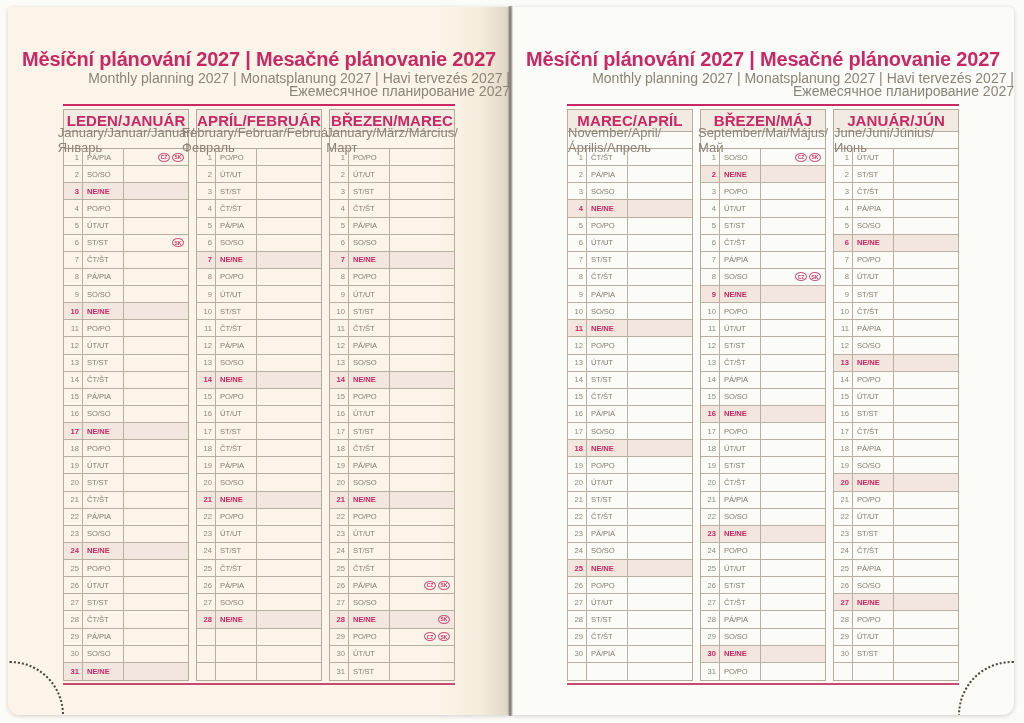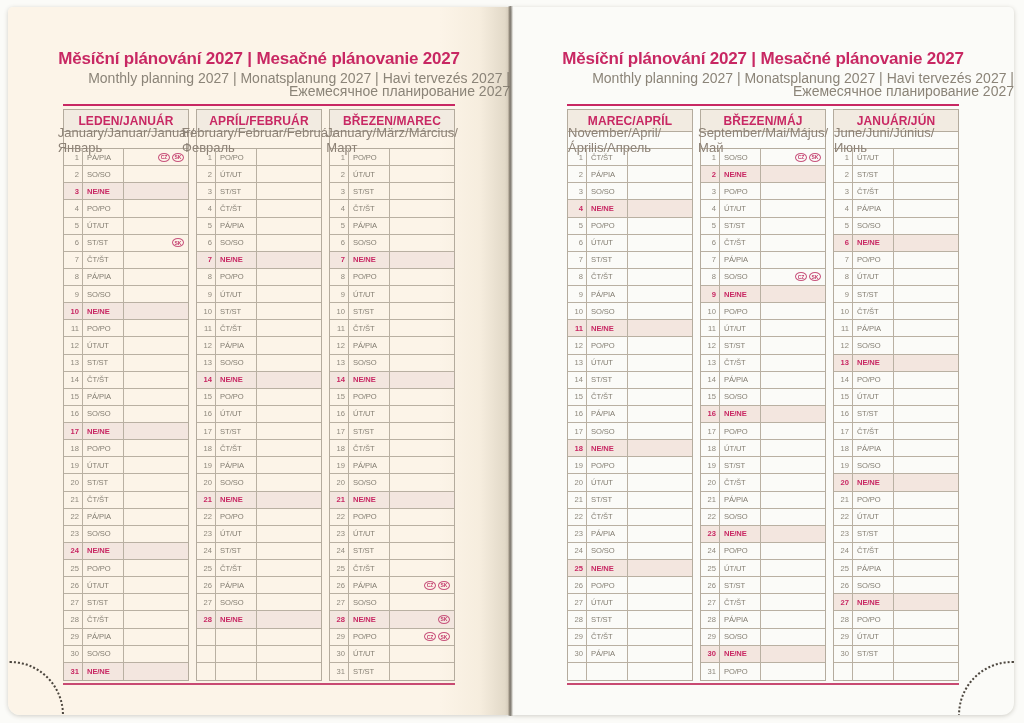--- a/index.html
+++ b/index.html
@@ -26,21 +26,21 @@
     border-radius:0 5px 12px 0;
     background:linear-gradient(90deg,#b5b0a4 0%,#d6d1c5 2%,#e6dfd1 6%,#f2ead c 10%,#f6eee0 12%,#fcf4e8 18%,#fbf3e6 100%);
   }
   .spine{
     position:absolute;top:6px;left:508px;width:5px;height:710px;
     background:linear-gradient(90deg,rgba(90,80,65,.05),rgba(70,63,52,.65) 45%,rgba(70,63,52,.45) 60%,rgba(90,80,65,.05));
   }
   .page-inner{padding-top:42px;}
   .page-title{
     text-align:center;
-    font-size:17px;font-weight:700;
+    font-size:20px;font-weight:700;
     letter-spacing:-.2px;
     line-height:20px;
     color:#c82863;
   }
   .page-subtitle{
     text-align:right;
     font-size:14px;
     margin-top:3px;line-height:13px;
     color:#8b8478;
   }
@@ -56,21 +56,21 @@
     width:126px;
     border:1px solid #b4ab9d;
     box-sizing:border-box;
     background:transparent;
   }
   .m-name{
     height:22px;box-sizing:border-box;
     display:flex;align-items:center;justify-content:center;
     background:#f2ebe1;
     border-bottom:1px solid #b4ab9d;
-    color:#c82863;font-size:12px;font-weight:700;letter-spacing:.1px;
+    color:#c82863;font-size:15px;font-weight:700;letter-spacing:.1px;
   }
   .m-langs{
     height:17px;box-sizing:border-box;
     display:flex;align-items:center;justify-content:center;
     border-bottom:1px solid #b4ab9d;
     color:#8d8276;font-size:13px;
   }
   .row{
     display:flex;height:17.13px;box-sizing:border-box;
     border-bottom:1px solid #b9b0a2;

